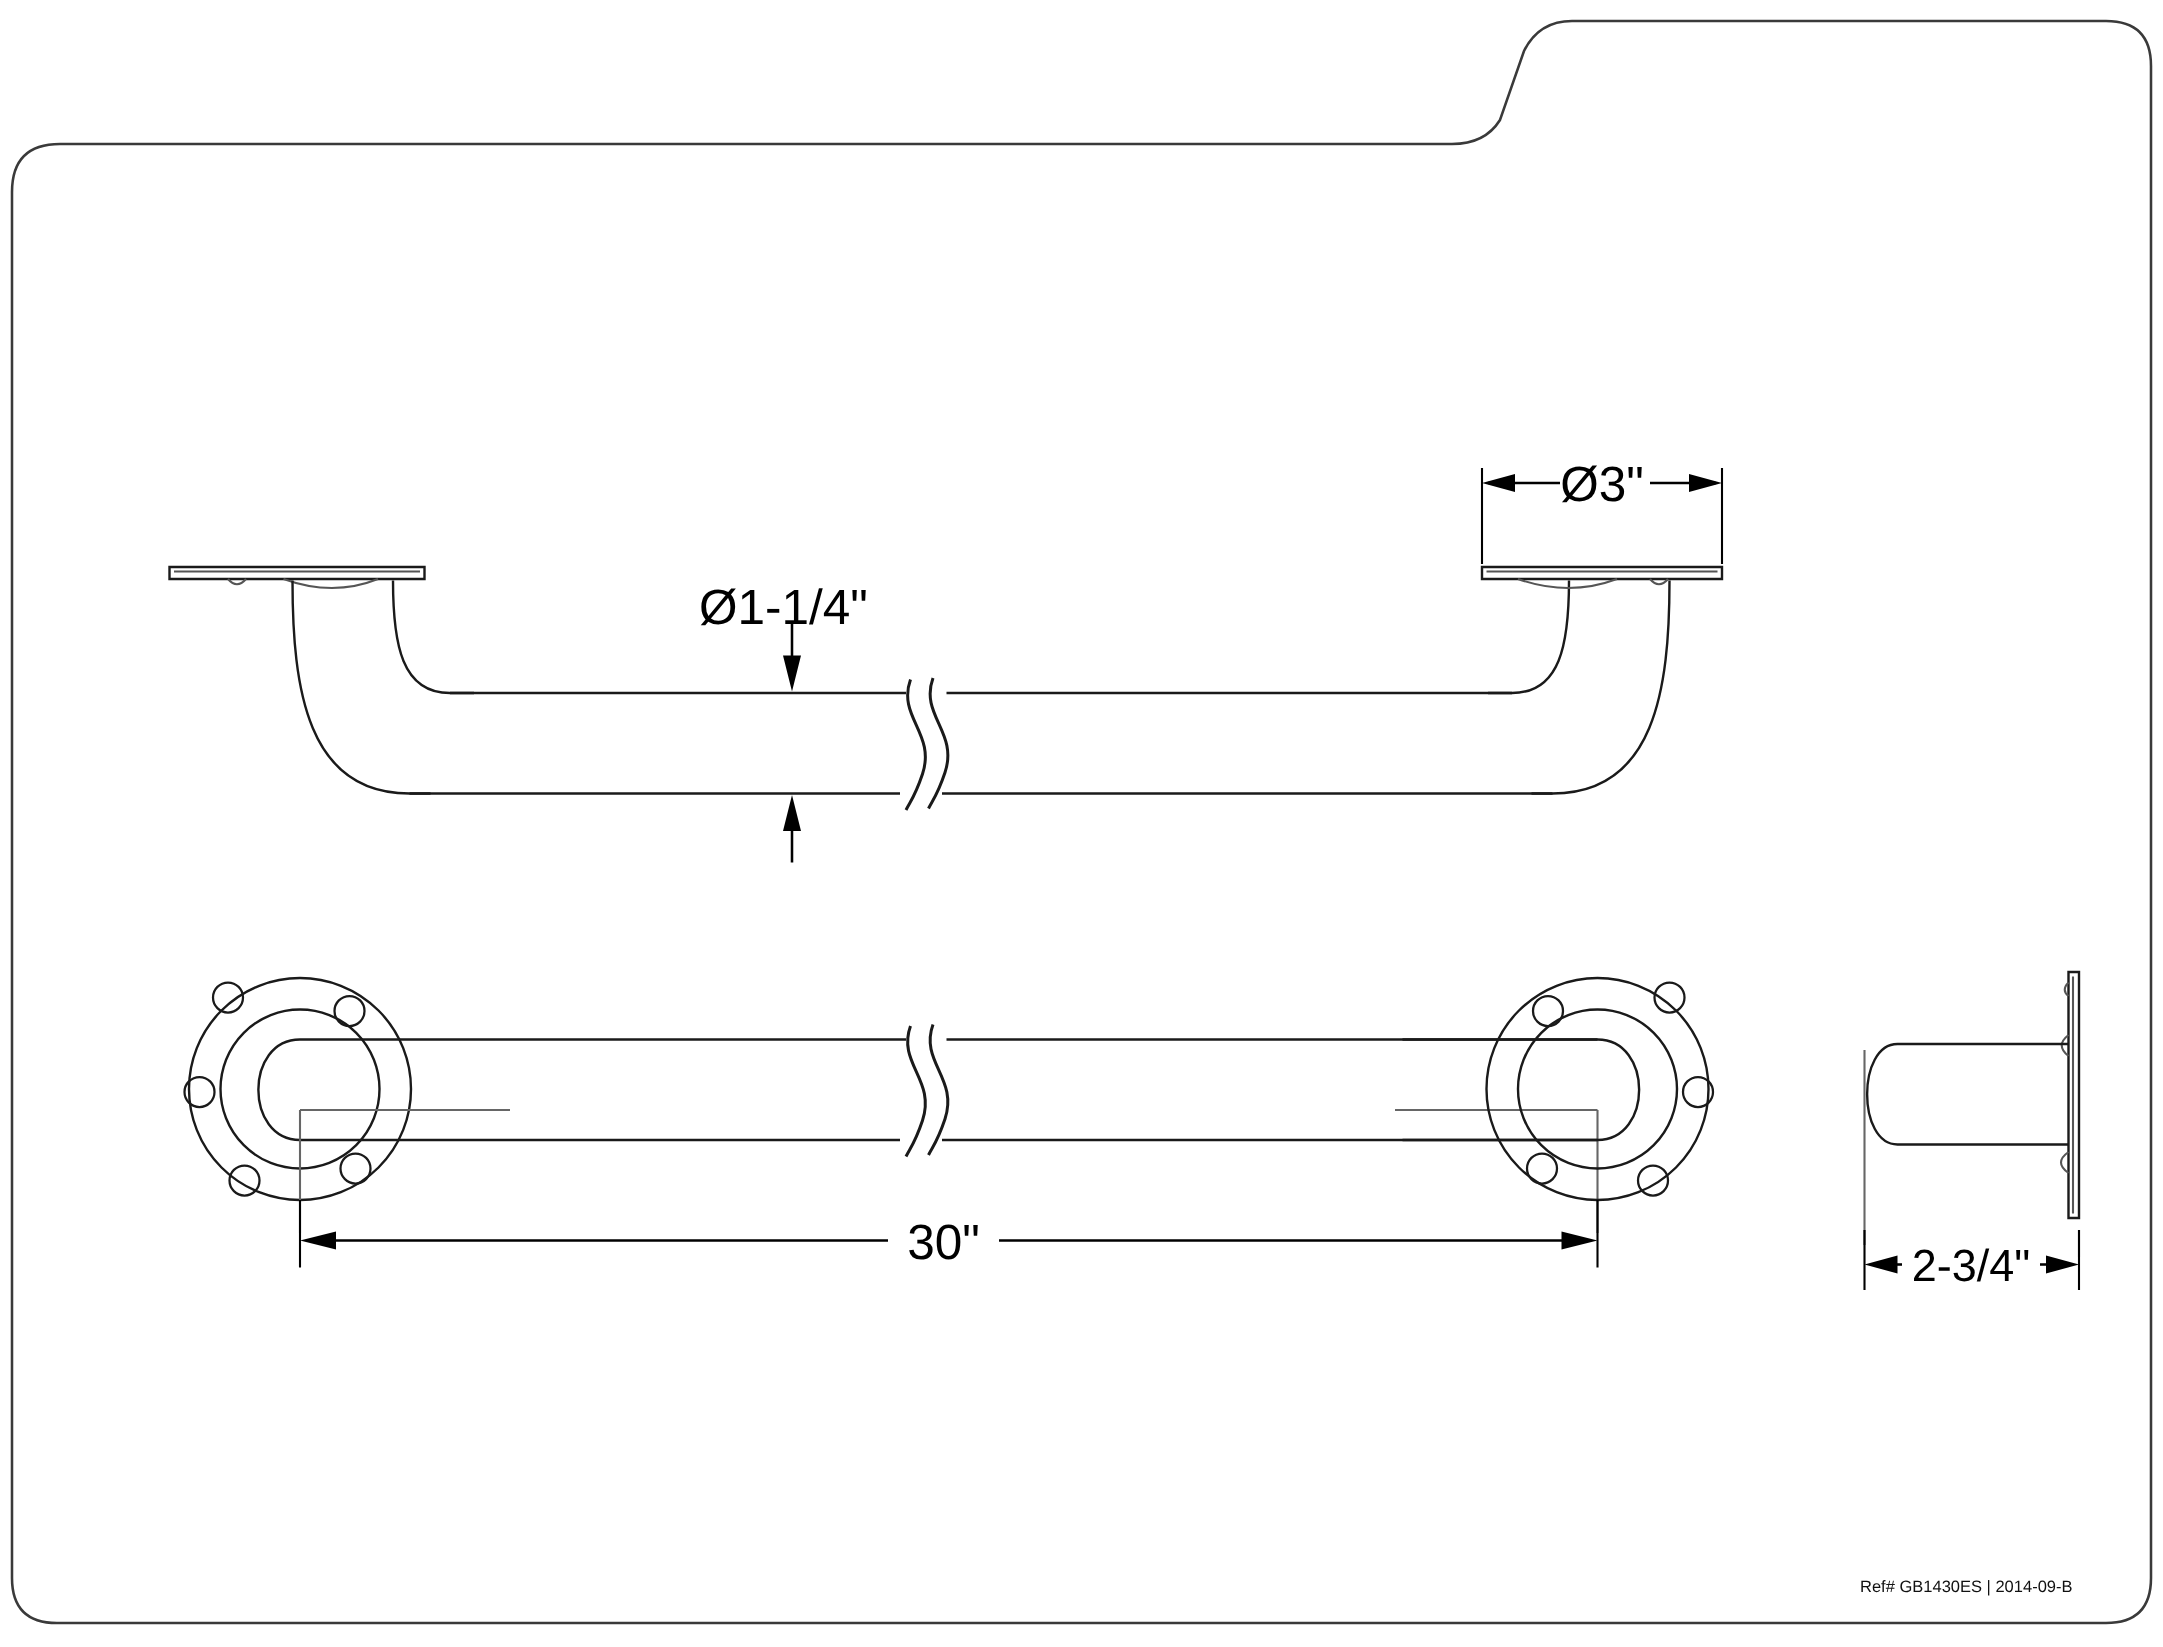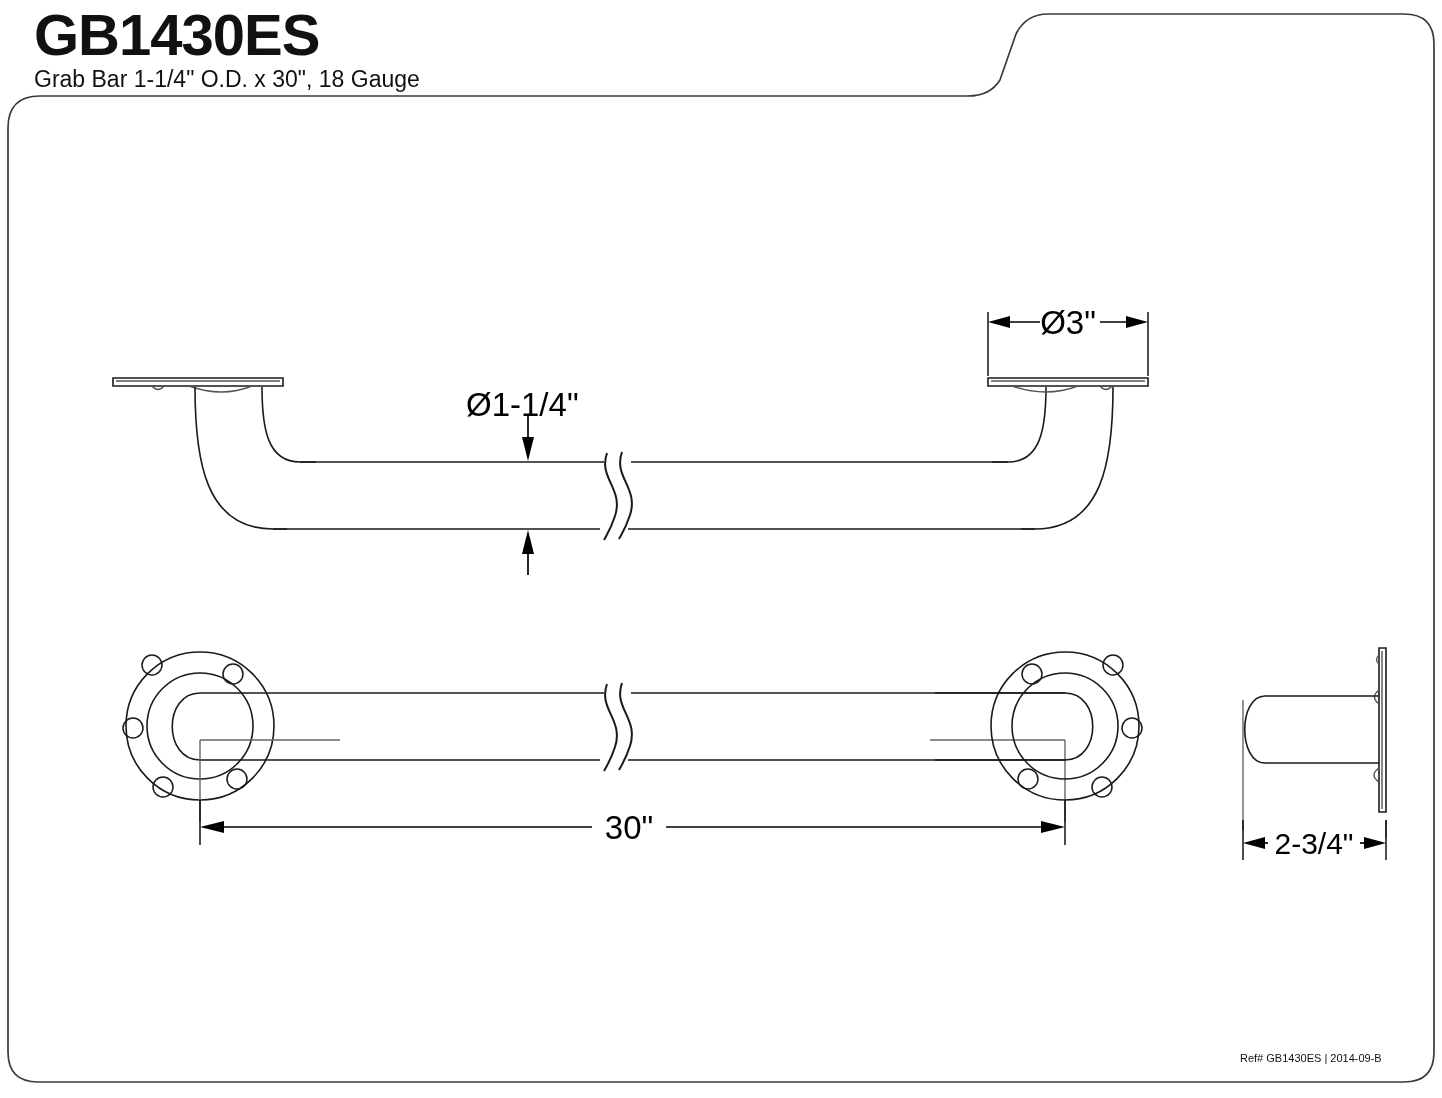--- a/index.html
+++ b/index.html
@@ -120,24 +120,20 @@
       Q 1026 14 1048 14
       L 1404 14
       Q 1434 14 1434 44
       L 1434 1052
       Q 1434 1082 1404 1082
       L 38 1082
       Q 8 1082 8 1052
       Z"></path>
   </svg>
 
-  <div id="title-block">
-    <div id="product-code">GB1430ES</div>
-    <div id="product-desc">Grab Bar 1-1/4" O.D. x 30", 18 Gauge</div>
-  </div>
 
   <div id="ref-block">Ref# GB1430ES | 2014-09-B</div>
 
   <svg id="drawing-svg" viewBox="0 0 1442 1098">
 
     <g>
 
       <g>
         <path class="outline" d="M 113 378 L 283 378 L 283 386 L 113 386 Z"></path>
         <path class="outline-thin" d="M 116 381 L 280 381"></path>

